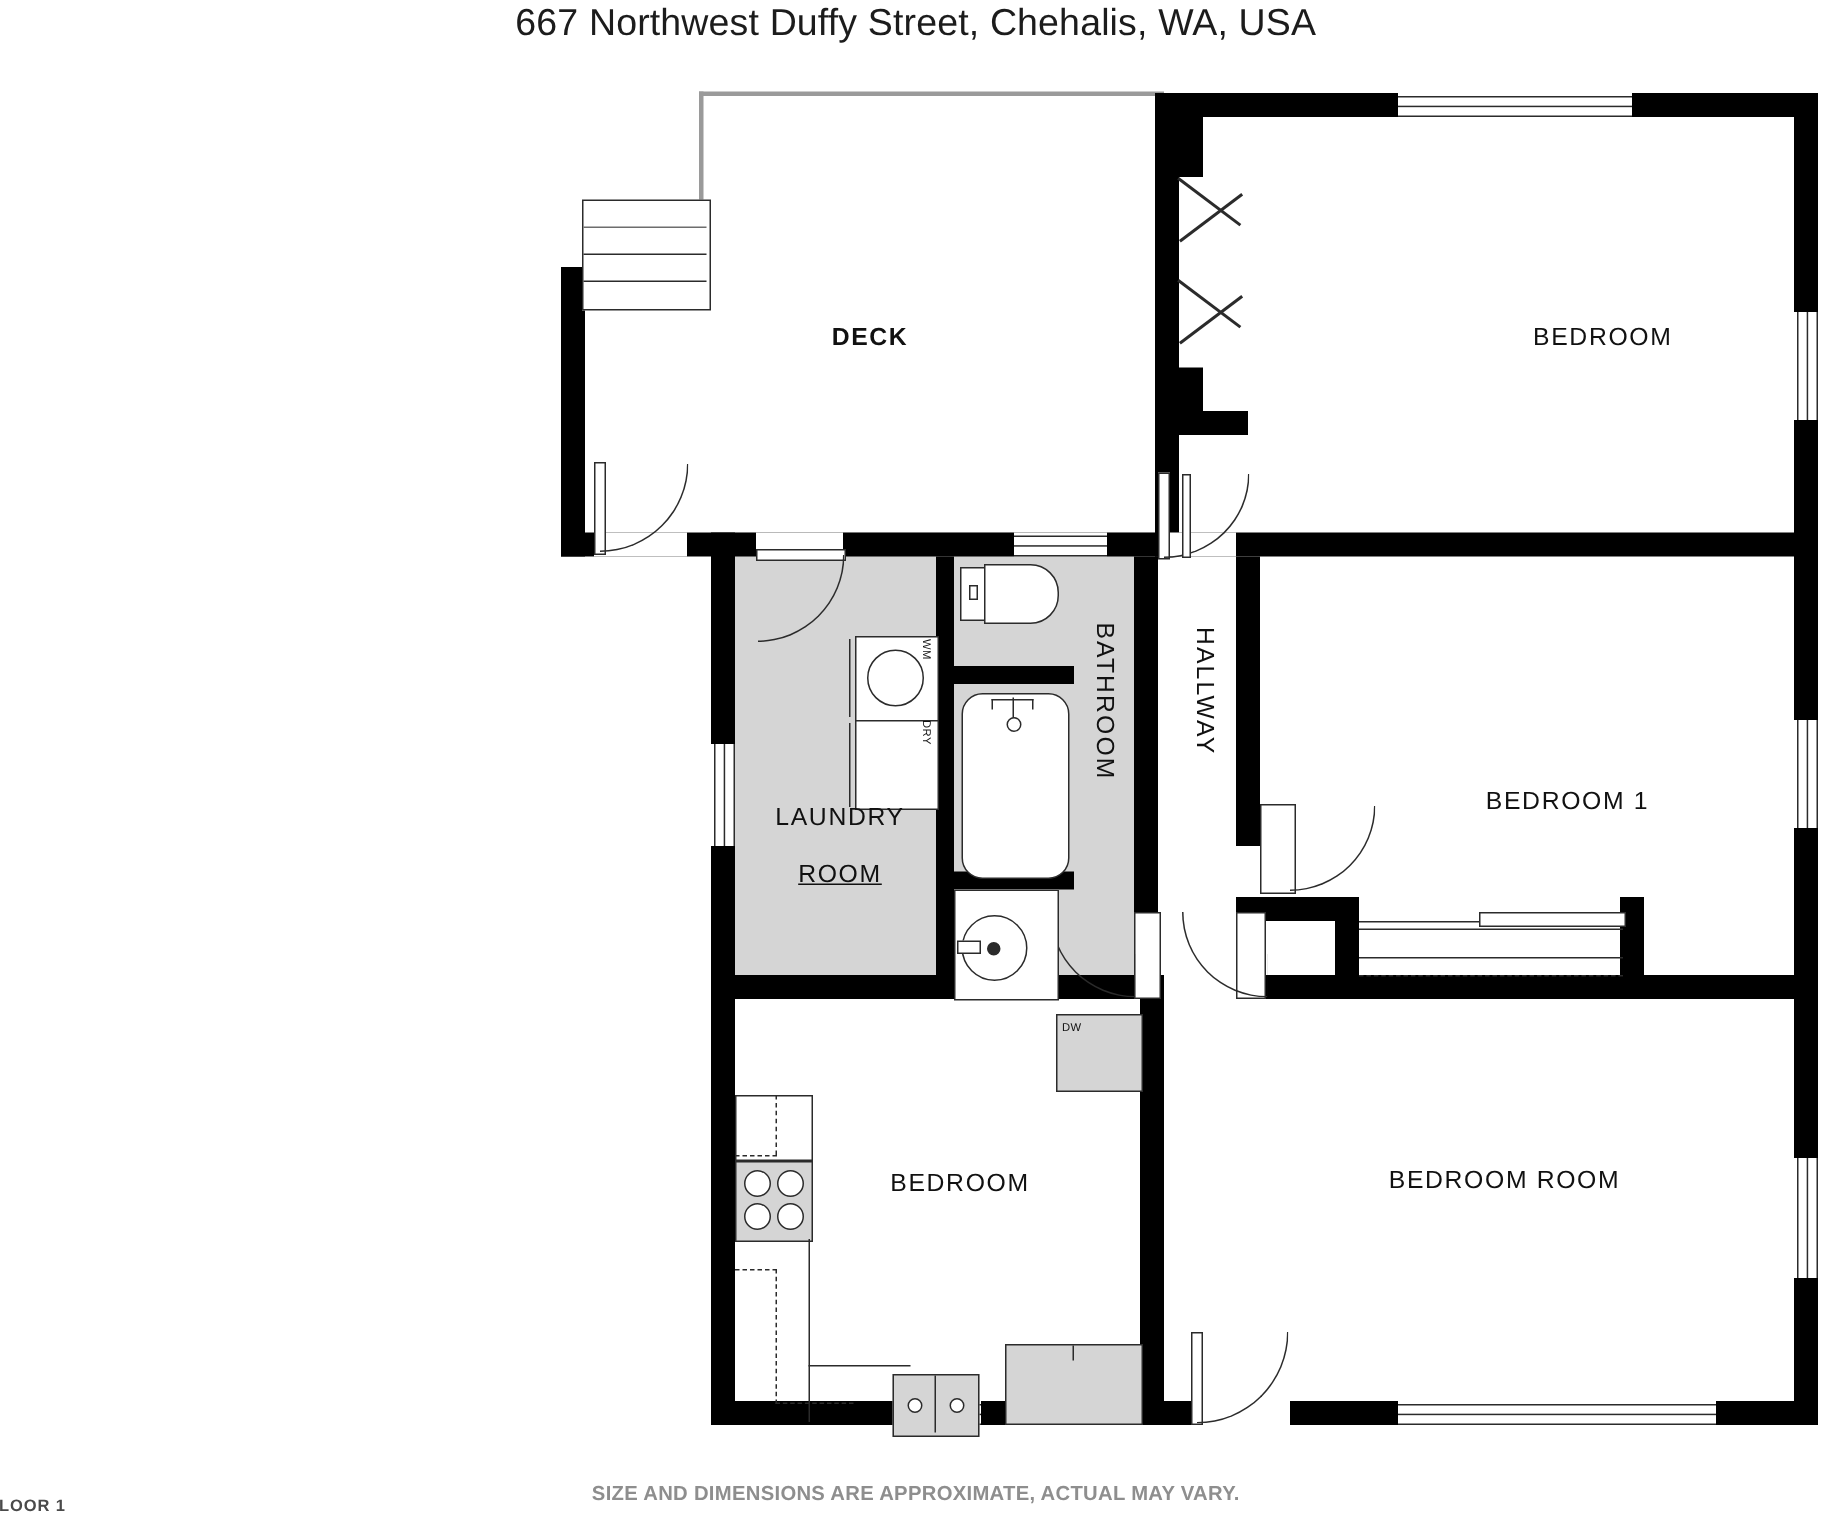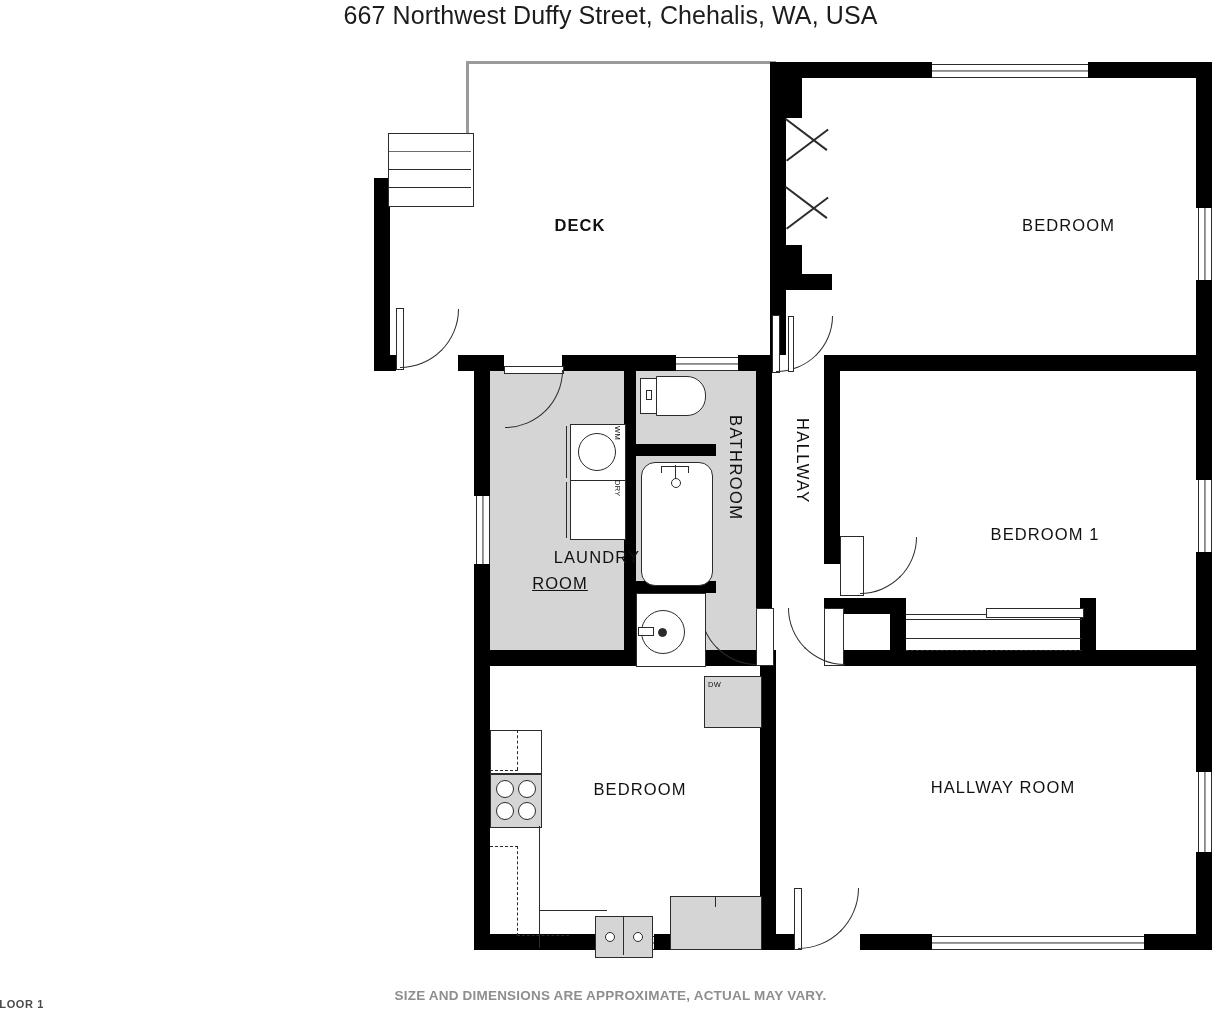--- a/index.html
+++ b/index.html
@@ -244,23 +244,23 @@
   <span class="label" style="left:500px;top:186px;width:160px;font-weight:bold;">DECK</span>
 
   <span class="label" style="left:955px;top:186px;width:160px;text-align:right;">BEDROOM</span>
 
   <span class="label" style="left:965px;top:450px;width:160px;margin-top:45px;">BEDROOM 1</span>
 
   <span class="vlabel" style="left:745px;top:385px;transform:rotate(90deg);">BATHROOM</span>
 
   <span class="vlabel" style="left:812px;top:388px;transform:rotate(90deg);">HALLWAY</span>
 
-  <span class="label" style="left:480px;top:518px;width:160px;text-align:right;">LAUNDRY</span>
+  <span class="label" style="left:480px;top:506px;width:160px;">LAUNDRY</span>
   <span class="label" style="left:480px;top:544px;width:160px;text-decoration:underline;">ROOM</span>
 
   <span class="label" style="left:560px;top:750px;width:160px;">BEDROOM</span>
 
-  <span class="label" style="left:918px;top:748px;width:170px;">HALLWAY ROOM</span>
+  <span class="label" style="left:918px;top:748px;width:170px;">BEDROOM ROOM</span>
 
 </div>
 
 <div id="floor-label">FLOOR 1</div>
 <div id="disclaimer">SIZE AND DIMENSIONS ARE APPROXIMATE, ACTUAL MAY VARY.</div>
 
 </body></html>

